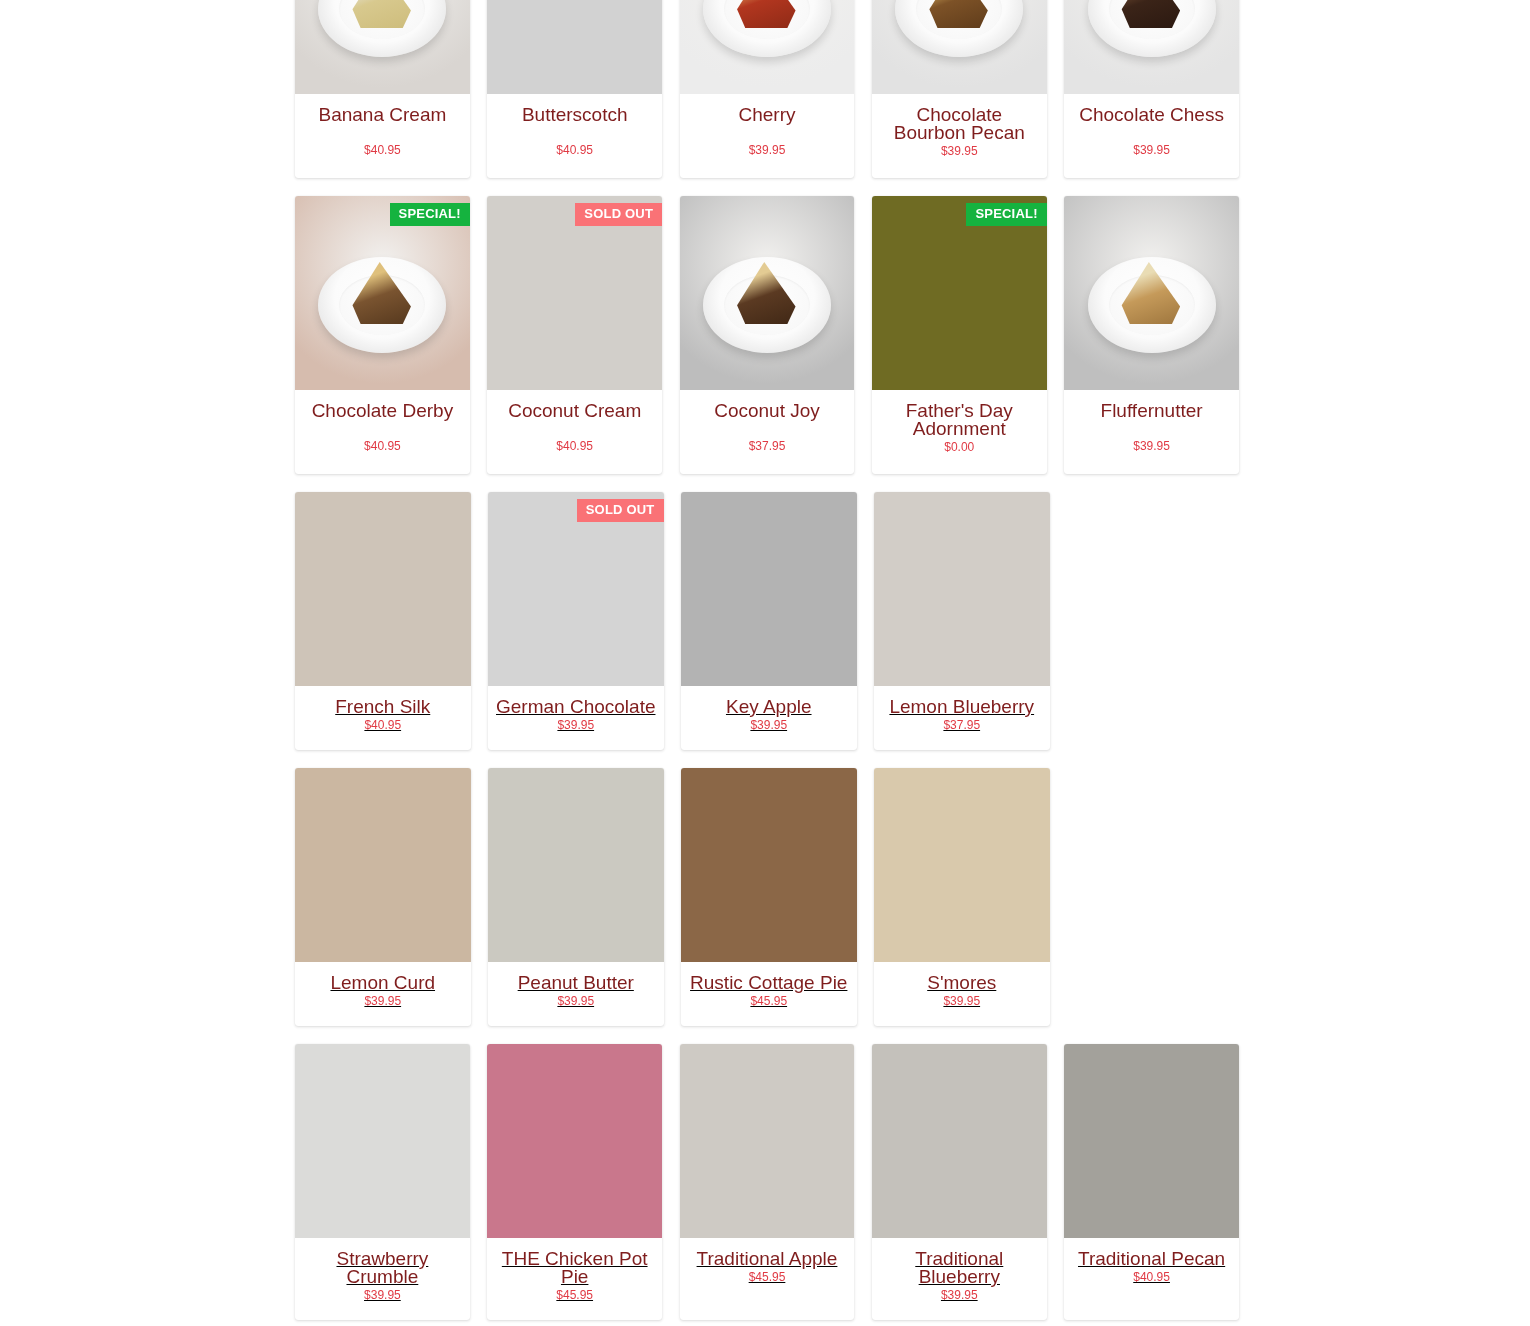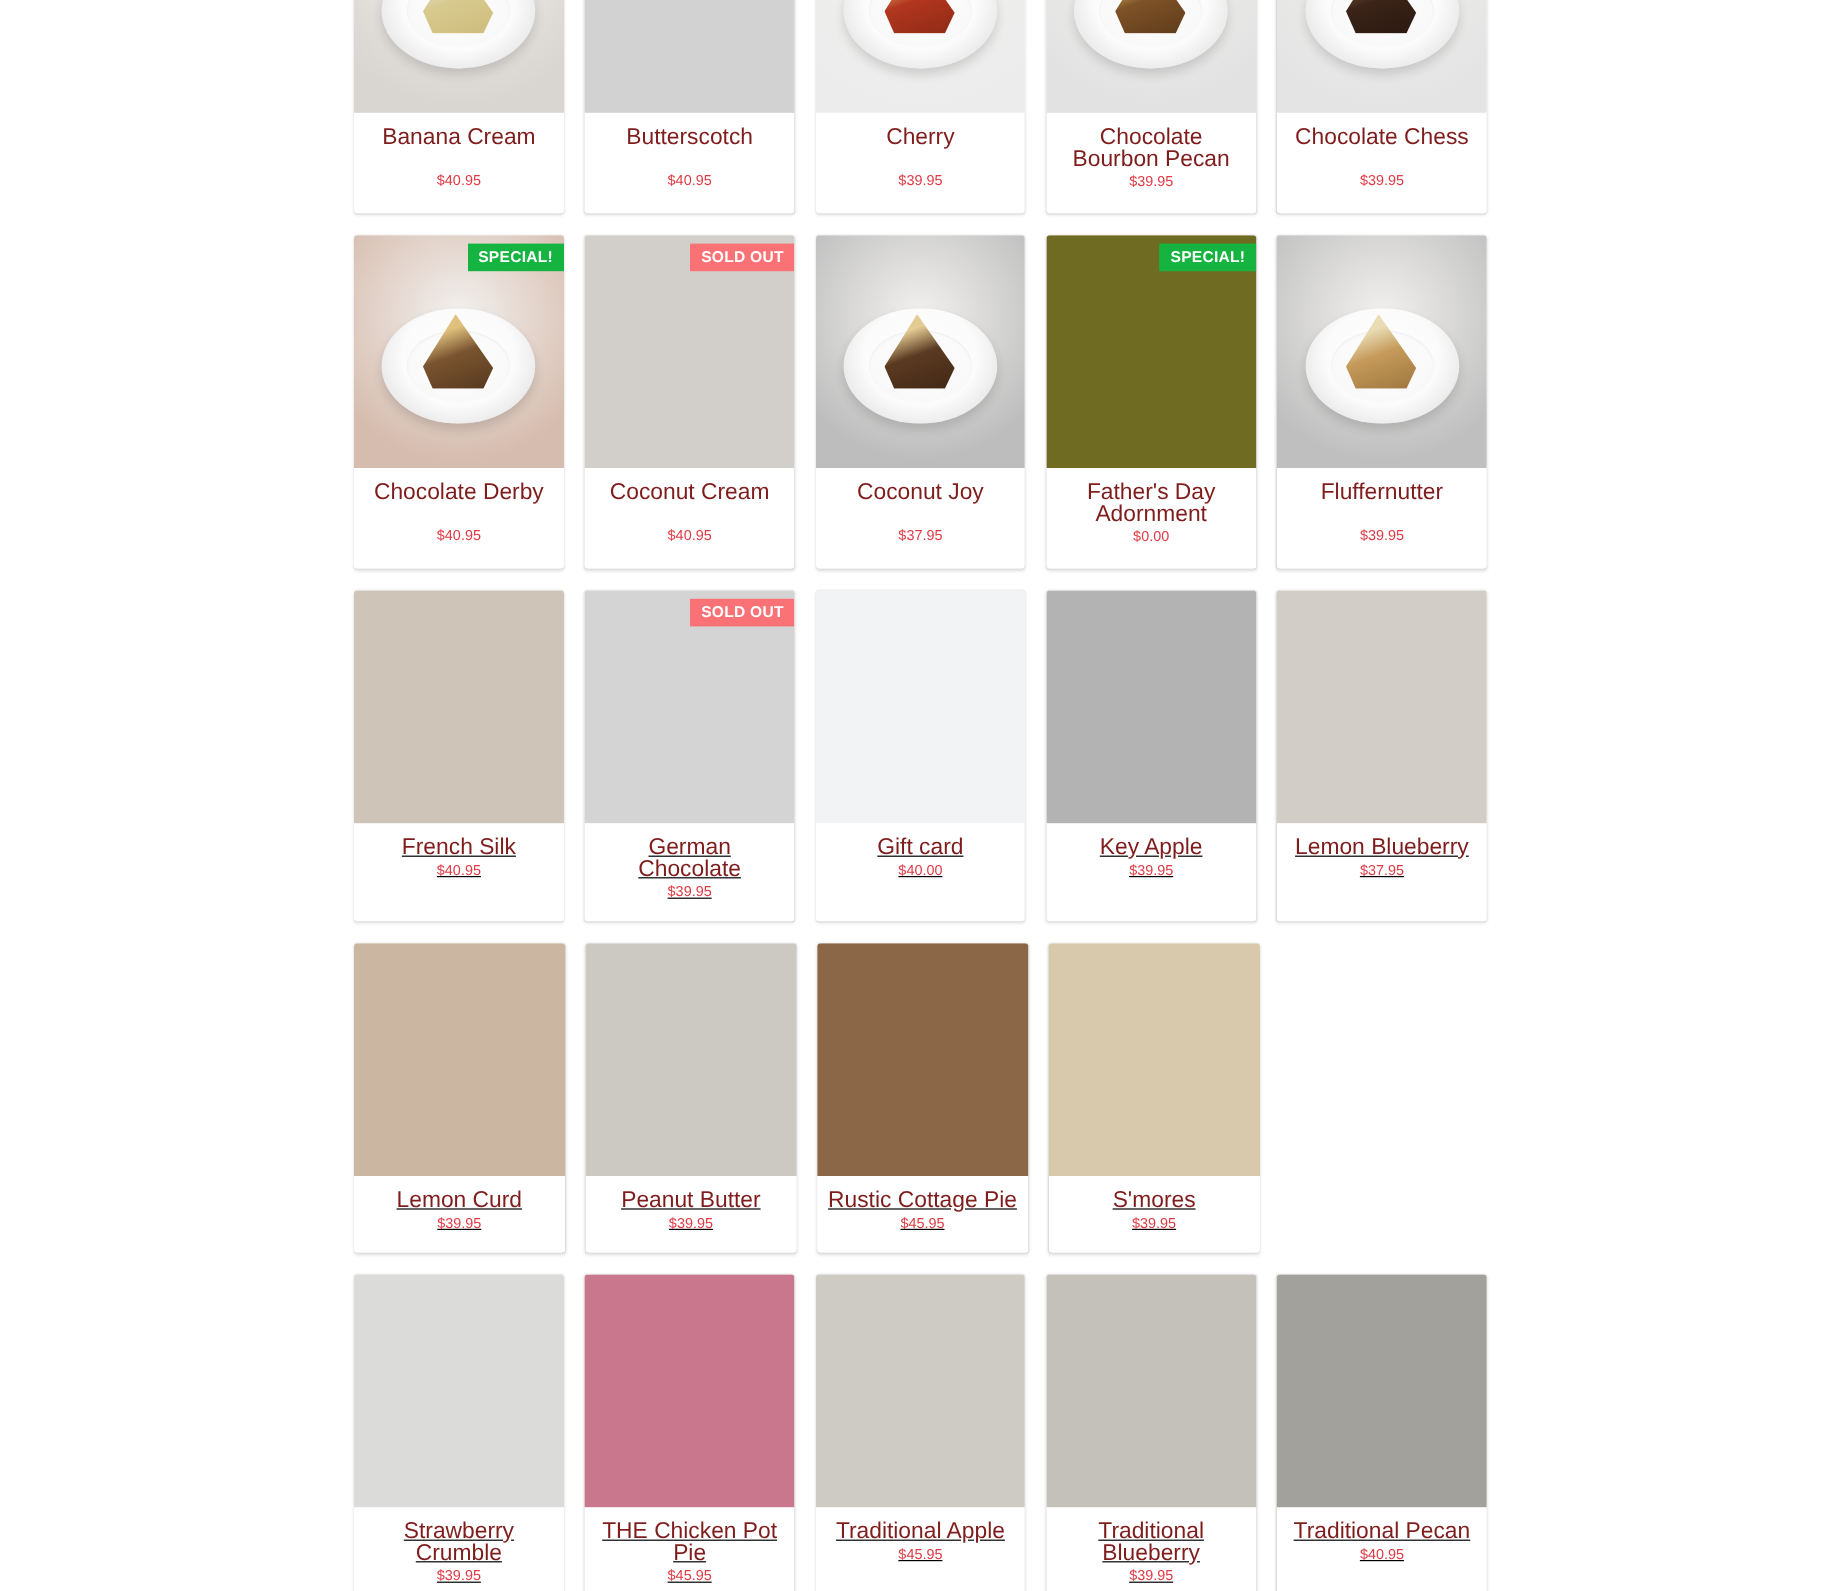--- a/index.html
+++ b/index.html
@@ -261,27 +261,20 @@
       <div class="card">
         <div class="thumb" style="background:#d4d4d4;">
           <span class="badge sold">SOLD OUT</span>
         </div>
         <div class="body">
           <div class="title">German Chocolate</div>
           <div class="price">$39.95</div>
         </div>
       </div>
       <div class="card">
-        <div class="thumb" style="background:#f1f3f4;"></div>
-        <div class="body">
-          <div class="title">Gift card</div>
-          <div class="price">$40.00</div>
-        </div>
-      </div>
-      <div class="card">
         <div class="thumb" style="background:#b3b3b3;"></div>
         <div class="body">
           <div class="title">Key Apple</div>
           <div class="price">$39.95</div>
         </div>
       </div>
       <div class="card">
         <div class="thumb" style="background:#d2cdc7;"></div>
         <div class="body">
           <div class="title">Lemon Blueberry</div>

